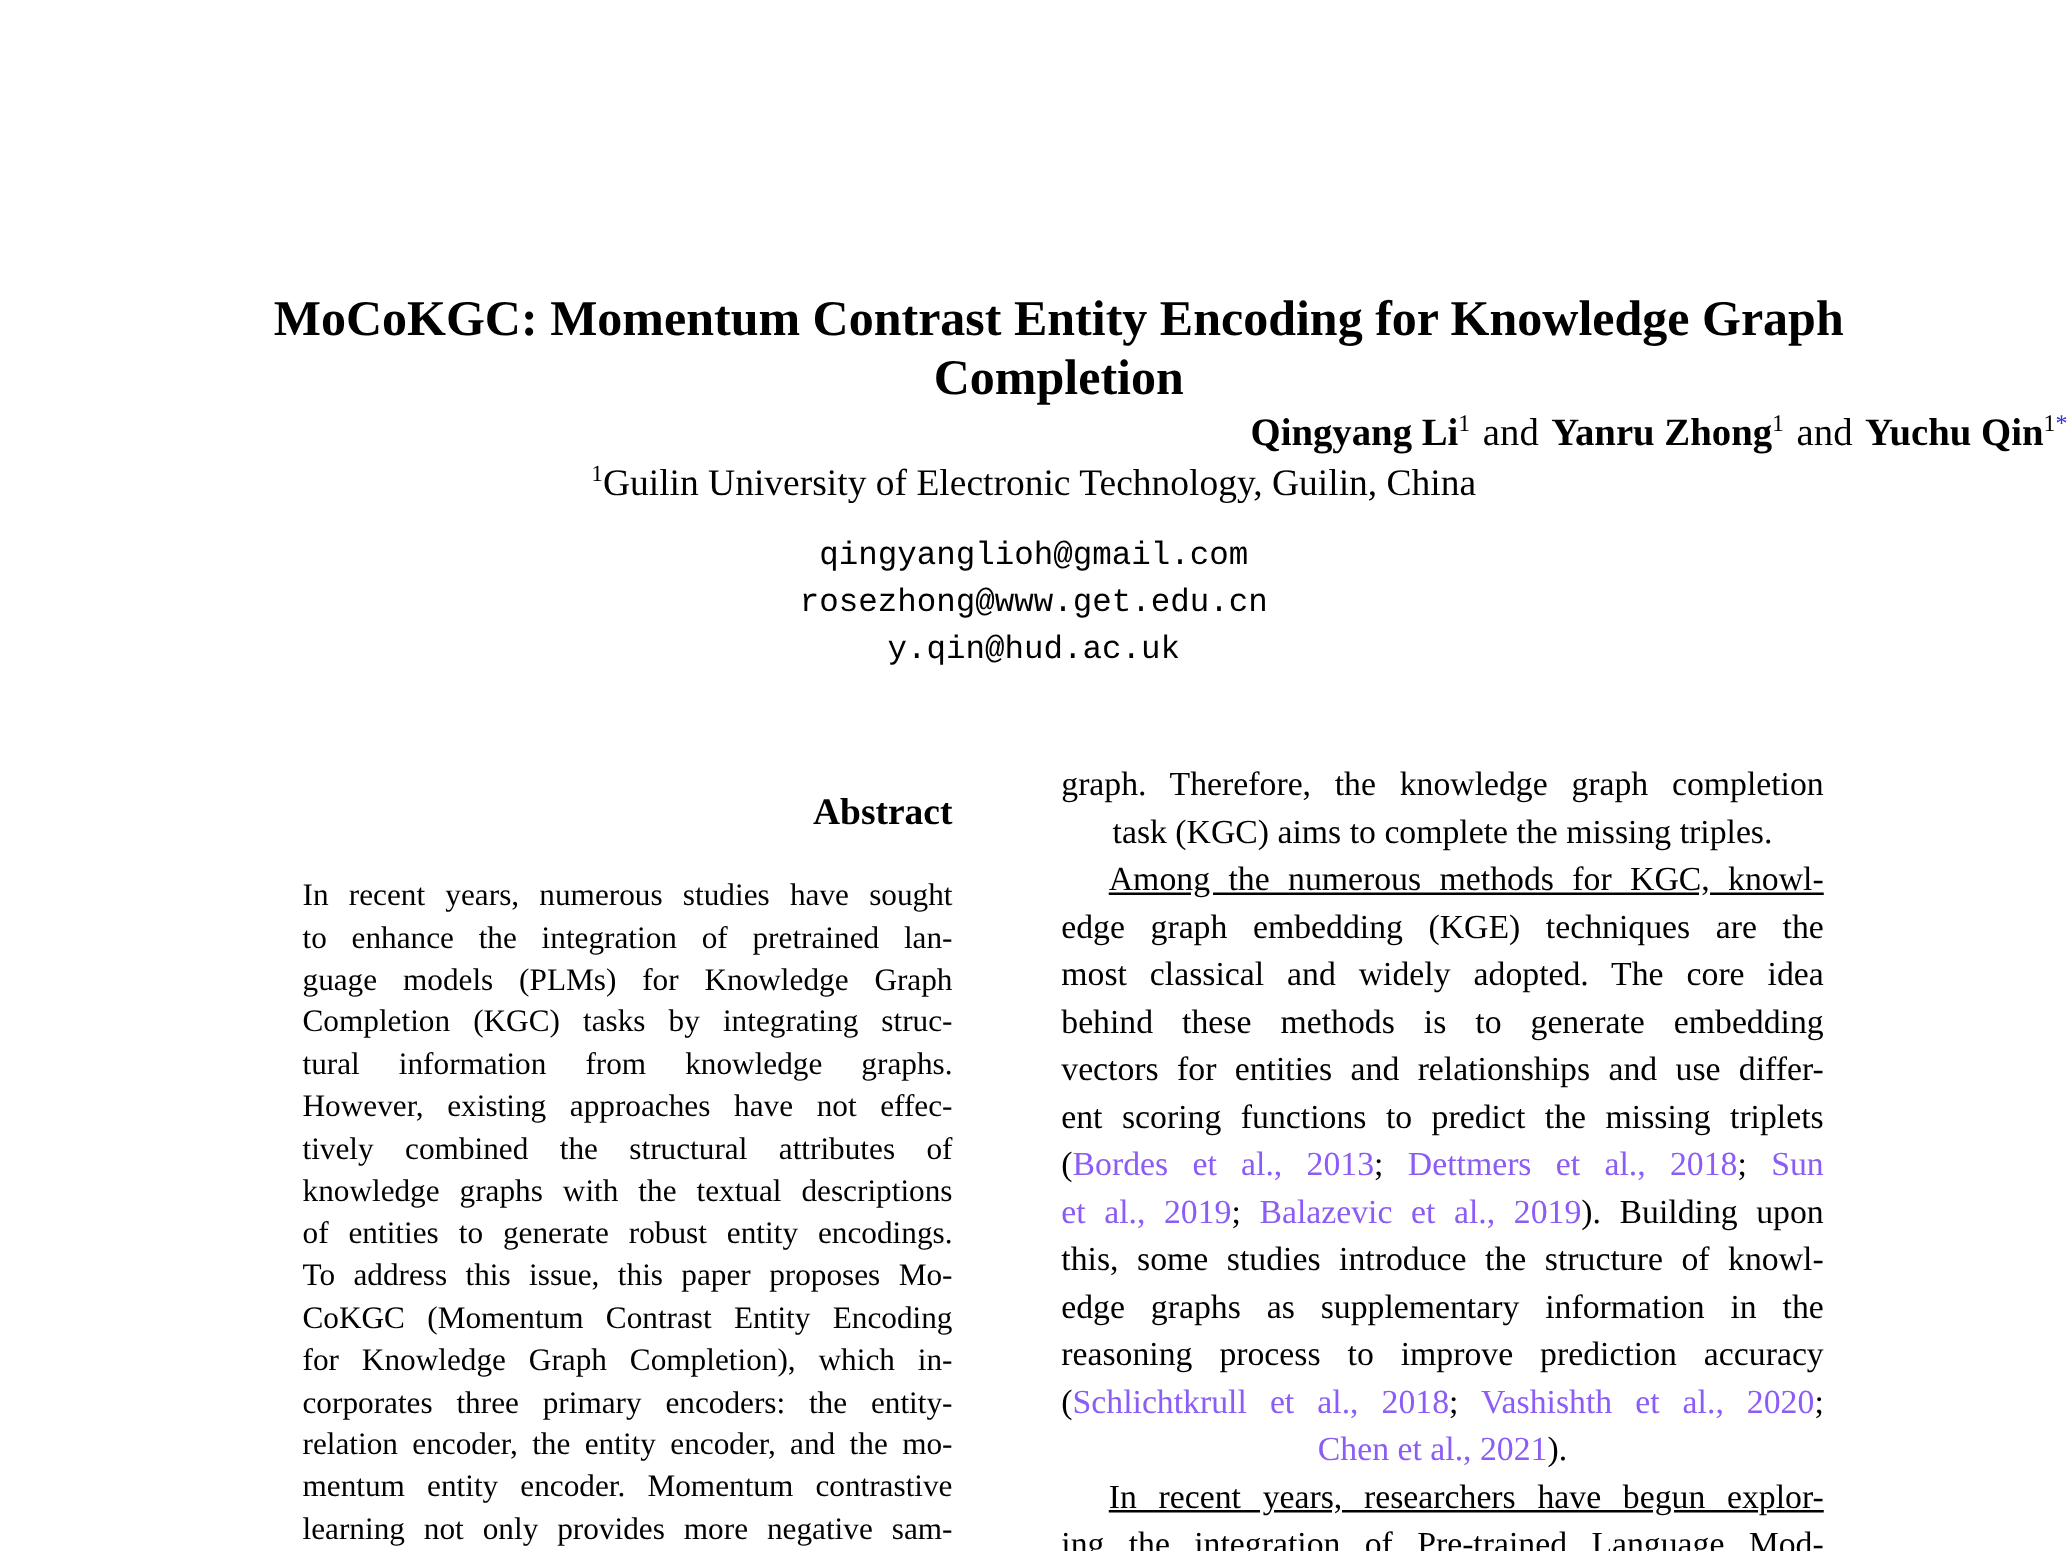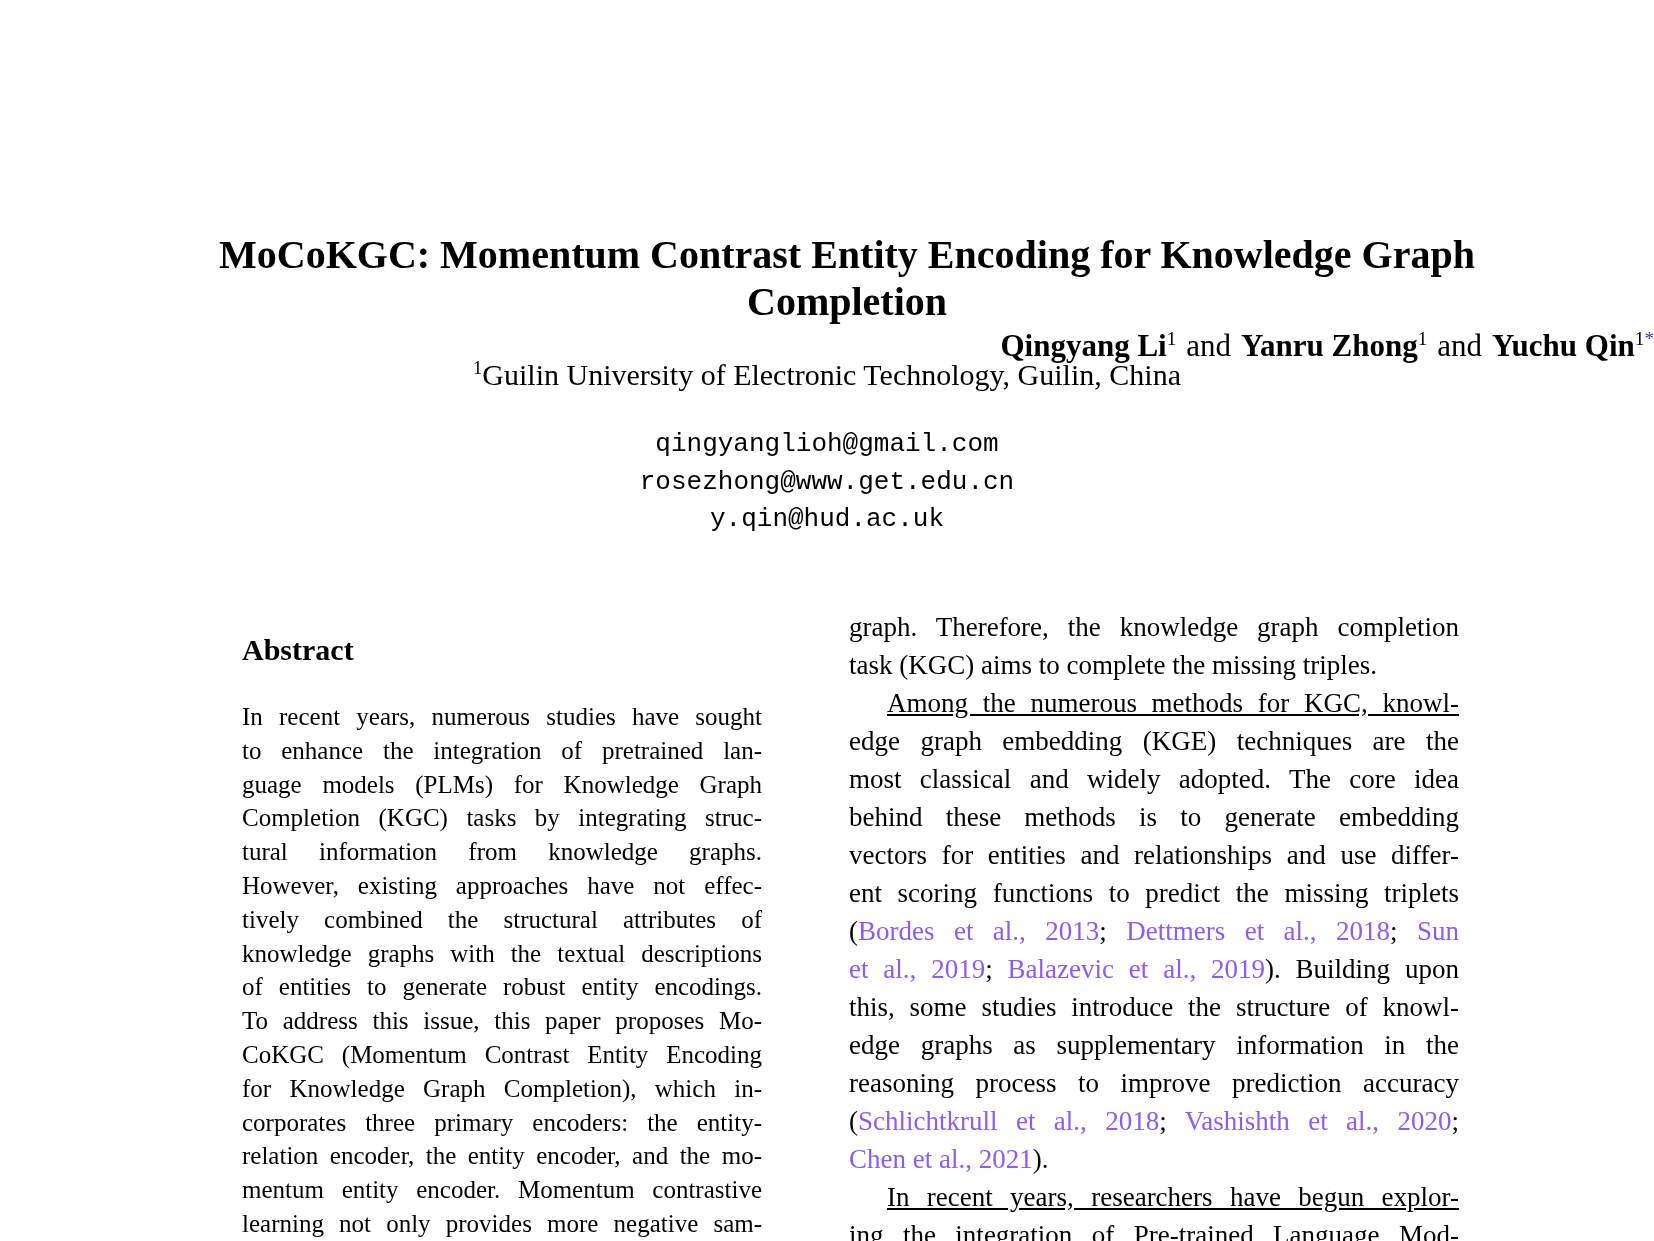--- a/index.html
+++ b/index.html
@@ -16,40 +16,40 @@
     top:204px;
     font-size:40px;line-height:47px;font-weight:bold;
     white-space:nowrap;
   }
   #title .tline{display:block;margin-left:40px;}
   #authors{top:329px;font-size:31px;line-height:34px;text-align:right;}
   #authors .author-name{font-weight:bold;}
   #authors .and-word{font-weight:normal;padding:0 10px;}
   sup{font-size:0.62em;vertical-align:super;line-height:0;}
   .star{color:#3434cf;}
-  #affiliation{top:358px;font-size:30px;line-height:33px;}
+  #affiliation{top:370px;font-size:30px;line-height:33px;}
   #emails{
     top:426px;
     font-family:"Liberation Mono", monospace;
     font-size:26px;line-height:37.7px;
   }
   #abstract-heading{
     position:absolute;left:242px;top:608px;width:520px;
-    text-align:left;font-weight:bold;font-size:30px;
+    text-align:right;font-weight:bold;font-size:30px;
   }
   #abstract-lines{
     position:absolute;left:242px;top:664px;width:520px;
     font-size:25px;line-height:33.8px;margin-top:36px;
   }
   #right-lines{
     position:absolute;left:849px;top:608px;width:610px;
     font-size:27px;line-height:38px;
   }
   .jl{text-align:justify;text-align-last:justify;}
-  .nl{text-align:left;}
+  .nl{text-align:center;}
   .ind{text-indent:38px;text-decoration:underline;}
   .cite{color:#8b5cf6;}
 </style>
 </head>
 <body>
 
 <div id="page">
 
   <h1 id="title" class="centerband">
     <span class="tline">MoCoKGC: Momentum Contrast Entity Encoding for Knowledge Graph</span>

